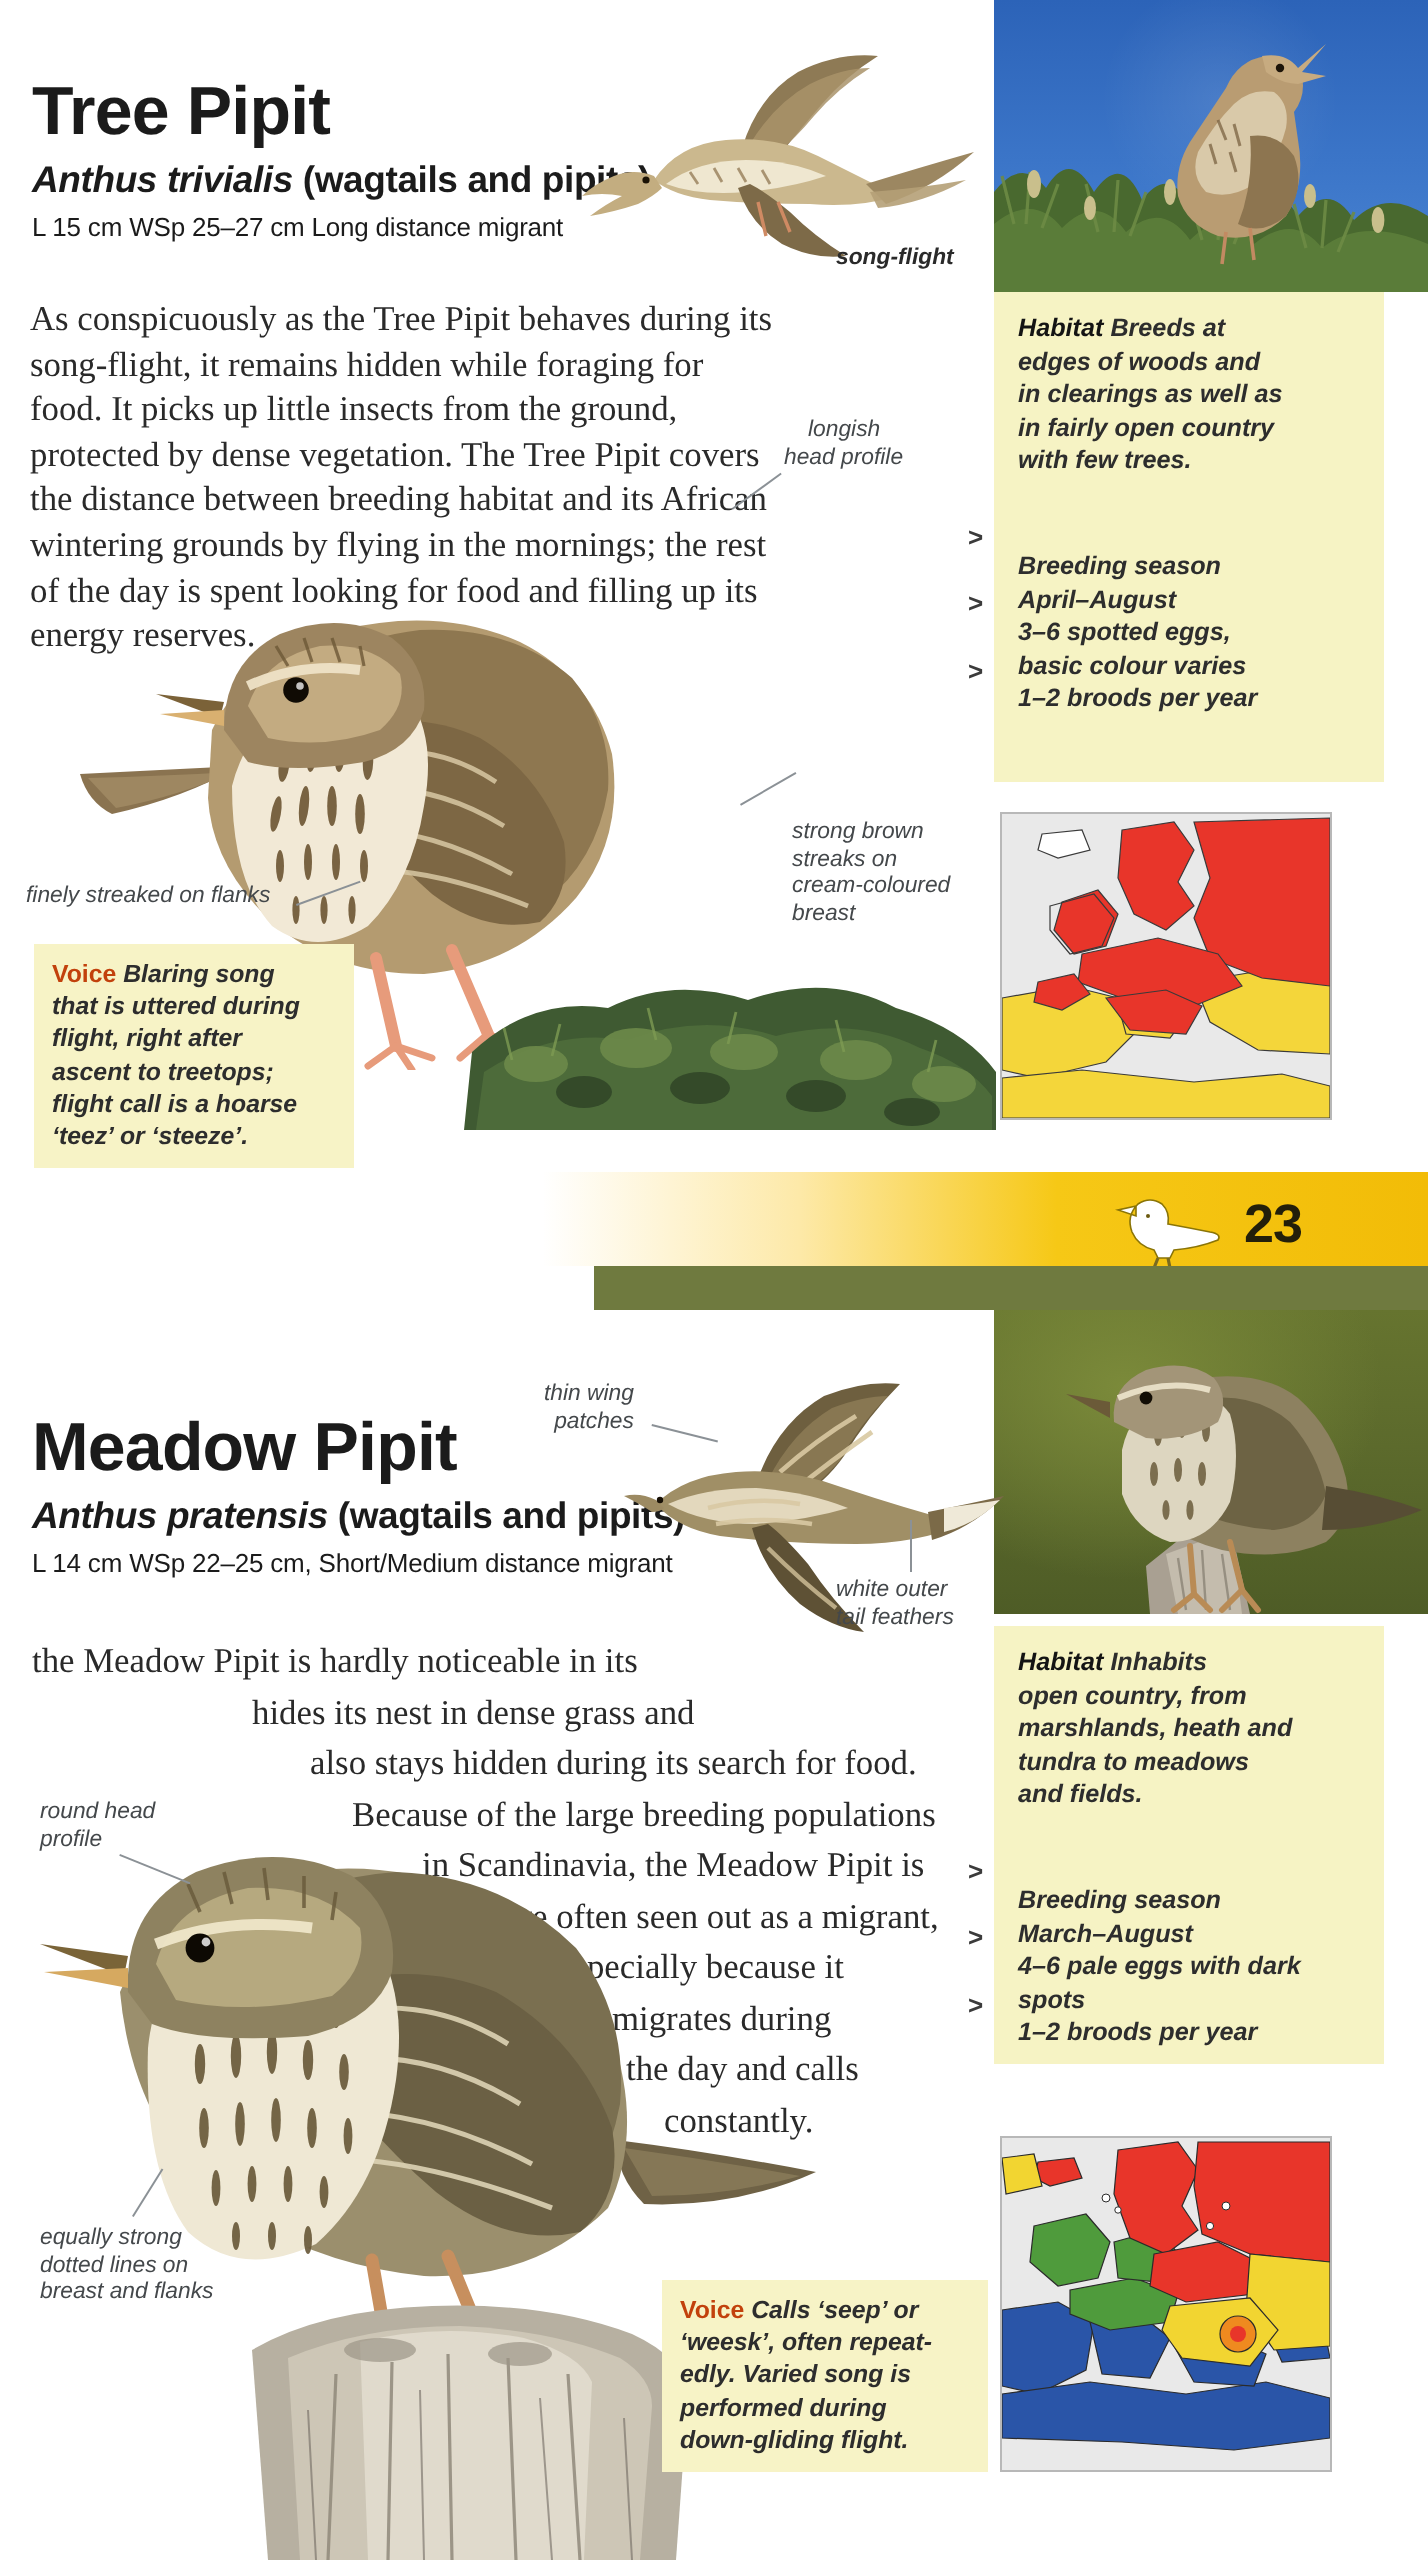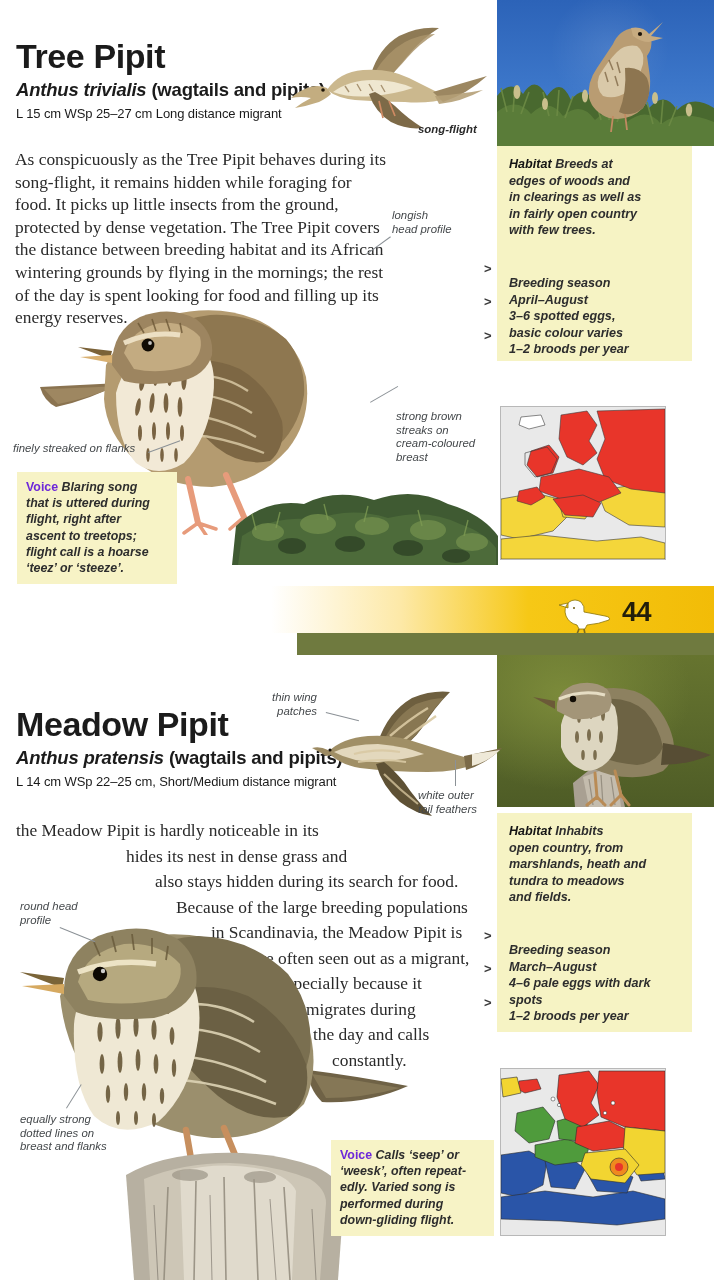--- a/index.html
+++ b/index.html
@@ -60,21 +60,21 @@
   .panel .blk{display:block;}
   .panel .gap{height:14px;}
 
   .voice{
     background:#f7f3c6;
     font-family:"Liberation Sans",sans-serif;
     font-style:italic;font-weight:600;
     font-size:12.4px;line-height:16.2px;color:#2d2d2d;
     padding:7px 9px 8px 9px;
   }
-  .voice b{font-style:normal;font-weight:700;color:#6d28d9;}
+  .voice b{font-style:normal;font-weight:700;color:#c2410c;}
 
   .chev{
     position:absolute;
     font-family:"Liberation Sans",sans-serif;
     font-weight:700;font-size:13px;color:#3b3b3b;
   }
 
   
   .band{
     position:absolute;left:0;width:714px;height:47px;
@@ -289,39 +289,39 @@
         <ellipse cx="176" cy="78" rx="15" ry="8"></ellipse>
           <ellipse cx="224" cy="86" rx="14" ry="7"></ellipse>
       </g>
       <g stroke="#7d9a52" stroke-width="1.4" fill="none" opacity=".8">
         <path d="M24 60 L20 44 M44 58 L48 42 M96 50 L92 34 M132 52 L136 36 M190 56 L186 40 M232 66 L236 50"></path>
       </g>
     </svg>
   </div>
 
   <div class="annot abs" style="left:392px;top:209px;">
-    <span style="display:block;">longish</span>
+    <span style="display:block;margin-left:12px;">longish</span>
     <span style="display:block;">head profile</span>
   </div>
   <div class="leader" style="left:366px;top:254px;width:30px;transform:rotate(-36deg);"></div>
 
   <div class="annot abs" style="left:396px;top:410px;">
     <span style="display:block;">strong brown</span>
     <span style="display:block;">streaks on</span>
     <span style="display:block;">cream-coloured</span>
     <span style="display:block;">breast</span>
   </div>
   <div class="leader" style="left:370px;top:402px;width:32px;transform:rotate(-30deg);"></div>
 
   <div class="annot abs" style="left:13px;top:442px;">
     <span>finely streaked on flanks</span>
   </div>
   <div class="leader" style="left:148px;top:452px;width:34px;transform:rotate(-20deg);"></div>
 
-  <div class="panel abs" style="left:497px;top:146px;width:195px;height:215px;padding:10px 10px 0 12px;box-sizing:border-box;">
+  <div class="panel abs" style="left:497px;top:146px;width:195px;height:245px;padding:10px 10px 0 12px;box-sizing:border-box;">
     <div>
       <b>Habitat</b>
       <span>Breeds at</span>
       <span class="blk">edges of woods and</span>
       <span class="blk">in clearings as well as</span>
       <span class="blk">in fairly open country</span>
       <span class="blk">with few trees.</span>
     </div>
     <div class="gap" style="height:36px;"></div>
     <div>
@@ -386,21 +386,21 @@
     <svg width="62" height="40" viewBox="0 0 62 40">
       <path d="M18 6 Q24 2 30 6 Q34 10 33 16 Q44 18 54 20 Q60 21 58 24 Q48 28 36 29 L34 33 L28 33 L26 29 Q18 27 15 20 Q12 12 18 6 Z
                M17 7 L8 9 L17 12 Z" fill="#ffffff" stroke="#8a7406" stroke-width="0.8"></path>
       <g stroke="#7a6a20" stroke-width="1.6" fill="none">
         <path d="M28 33 L26 38 M33 33 L34 38"></path>
         <path d="M21 38 L31 38 M30 38 L40 38"></path>
       </g>
       <circle cx="23" cy="12" r="1" fill="#6b5a10"></circle>
     </svg>
   </div>
-  <div class="page-num" style="left:622px;top:597px;">44</div>
+  <div class="page-num" style="left:622px;top:597px;">23</div>
 
   <div class="olive" style="left:297px;top:633px;width:417px;height:22px;"></div>
 
   <div class="photo photo-grass" style="left:497px;top:655px;width:217px;height:152px;">
     <svg width="217" height="152" viewBox="0 0 217 152">
 
       <path d="M76 128 L96 112 L120 116 L128 152 L78 152 Z" fill="#a9a092"></path>
       <path d="M86 122 L108 114 L120 120 L124 152 L92 152 Z" fill="#c4bcad"></path>
       <g stroke="#8b8376" stroke-width="1.2" fill="none" opacity=".8">
         <path d="M92 124 L96 150 M104 120 L106 150 M114 122 L118 150"></path>

